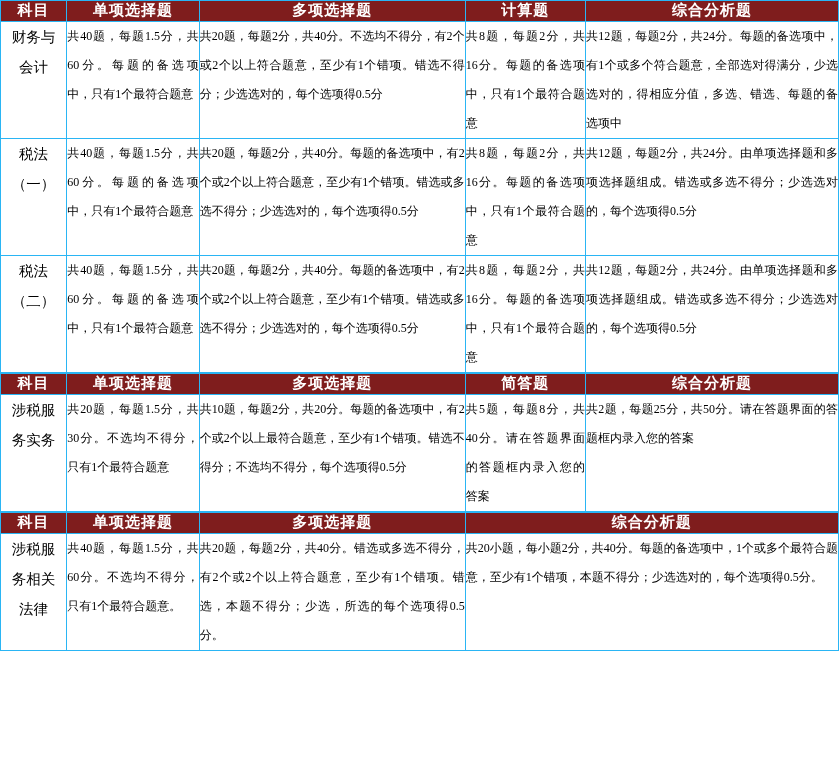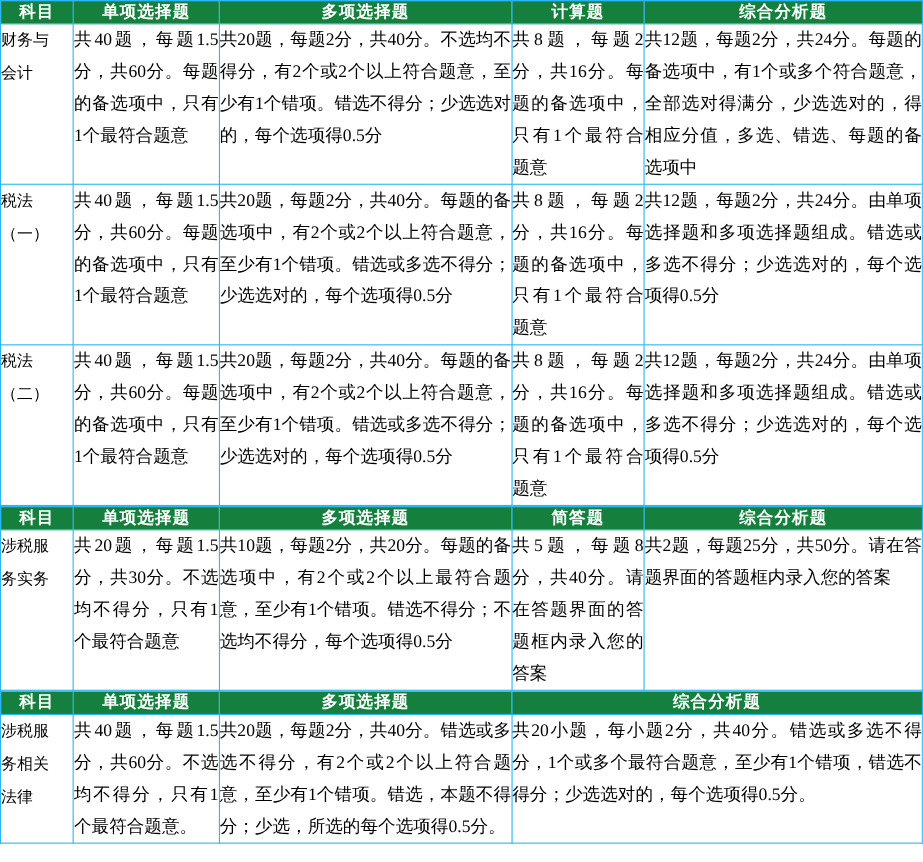--- a/index.html
+++ b/index.html
@@ -23,41 +23,42 @@
     border-collapse: collapse;
     width: 839px;
     table-layout: fixed;
   }
   table.exam td, table.exam th {
     border: 1px solid #2ab5f4;
     vertical-align: top;
     padding: 0;
   }
   .hdr-cell {
-    background: #15803d;
+    background: #7f1d1d;
     color: #ffffff;
     font-weight: bold;
     text-align: center;
     font-size: 15px;
     font-family: Liberation Mono, monospace;
     letter-spacing: 1px;
     padding: 6px 2px 7px 2px;
     height: 20px;
     vertical-align: middle;
     margin-top: 41px;
   }
   .subj-cell {
+    text-align: center;
     vertical-align: middle;
     font-size: 14.5px;
     line-height: 30px;
     padding: 4px 2px;
     color: #000;
   }
   .body-cell {
-    font-size: 16px;
+    font-size: 12px;
     line-height: 29px;
     padding: 4px 4px 6px 4px;
     color: #000;
     text-align: justify;
   }
   .c-subject { width: 66px; }
   .c-single  { width: 132px; }
   .c-multi   { width: 265px; }
   .c-calc    { width: 120px; }
   .c-comp    { width: 252px; }
@@ -162,18 +163,18 @@
       <th class="hdr-cell">综合分析题</th>
     </tr>
     <tr>
       <td class="subj-cell">
         <span class="subj-line">涉税服</span>
         <span class="subj-line">务相关</span>
         <span class="subj-line">法律</span>
       </td>
       <td class="body-cell">共40题，每题1.5分，共60分。不选均不得分，只有1个最符合题意。</td>
       <td class="body-cell">共20题，每题2分，共40分。错选或多选不得分，有2个或2个以上符合题意，至少有1个错项。错选，本题不得分；少选，所选的每个选项得0.5分。</td>
-      <td class="body-cell">共20小题，每小题2分，共40分。错选或多选不得分，1个或多个最符合题意，至少有1个错项，错选不得分；少选选对的，每个选项得0.5分。</td>
+      <td class="body-cell">共20小题，每小题2分，共40分。每题的备选项中，1个或多个最符合题意，至少有1个错项，本题不得分；少选选对的，每个选项得0.5分。</td>
     </tr>
   </tbody>
     </table>
 
 </div>
 
 </body></html>

